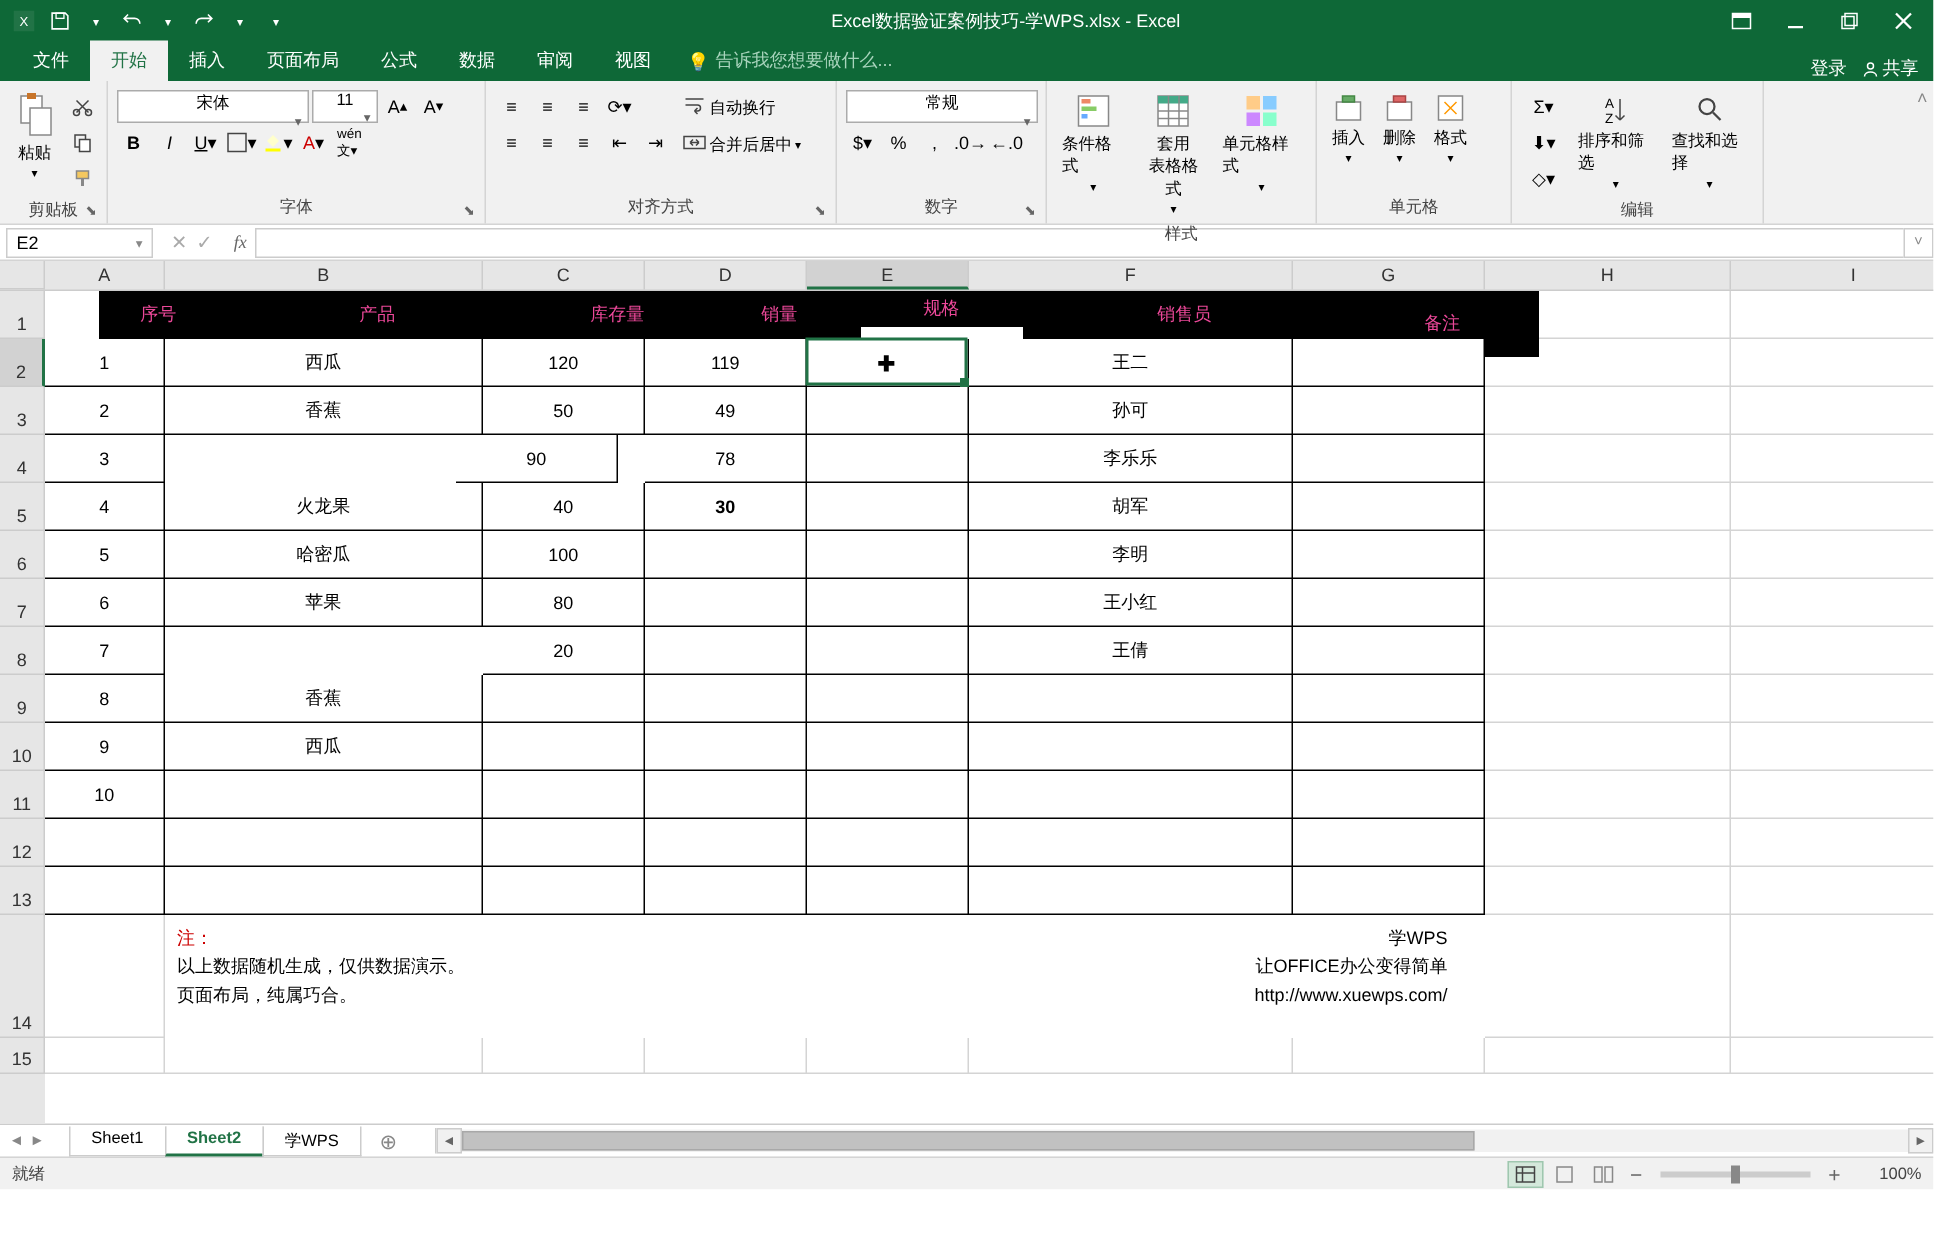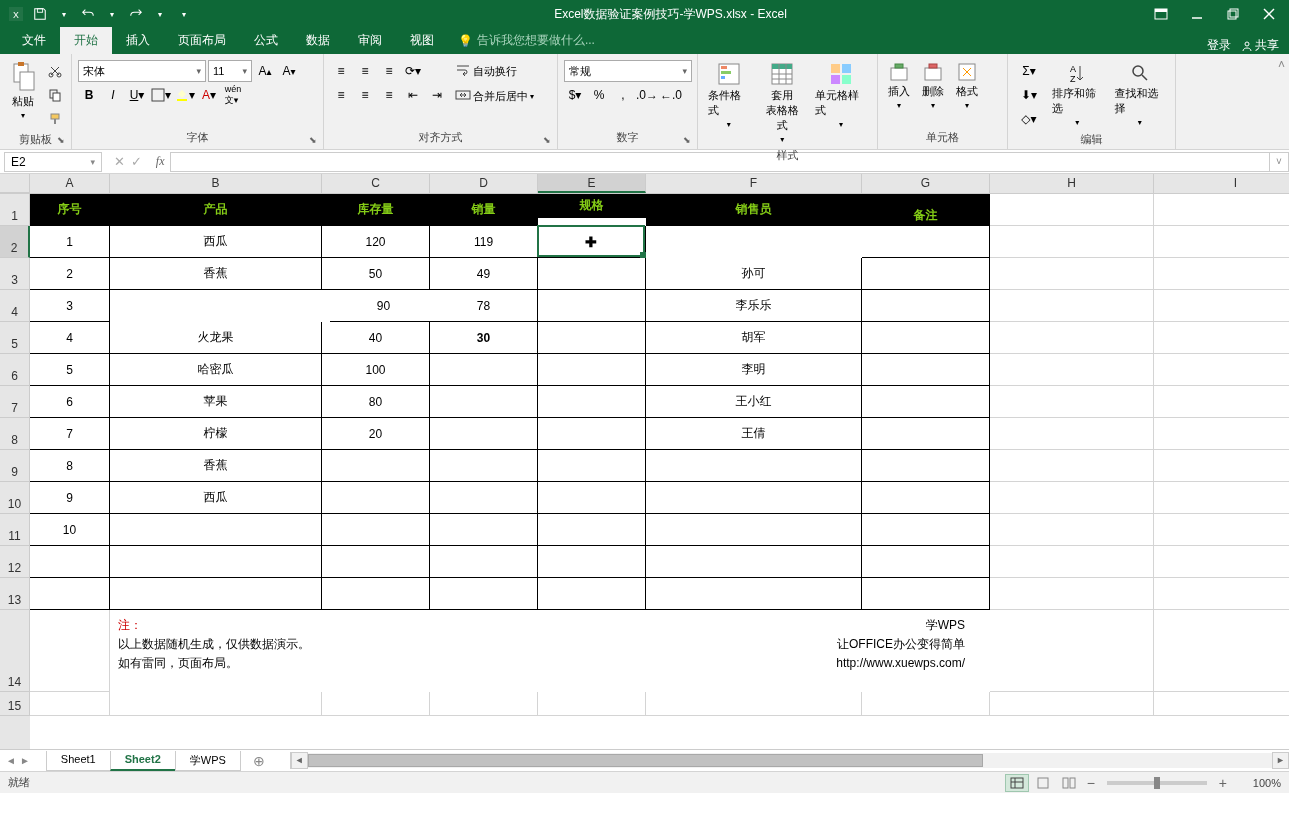--- a/index.html
+++ b/index.html
@@ -18,21 +18,21 @@
 .share-btn { display: flex; align-items: center; gap: 2px; }
 .ribbon { background: #f1f1f1; height: 96px; border-bottom: 1px solid #d4d4d4; display: flex; }
 .group { border-right: 1px solid #d4d4d4; padding: 2px 6px; display: flex; flex-direction: column; justify-content: space-between; position: relative; }
 .group-label { text-align: center; font-size: 11px; color: #444; padding: 2px 0 2px 0; position: relative; }
 .group-launcher { position: absolute; right: 2px; bottom: 2px; width: 12px; height: 12px; font-size: 9px; cursor: pointer; color: #666; }
 .group-content { display: flex; gap: 4px; flex: 1; align-items: flex-start; padding-top: 4px; }
 .btn-lg { display: flex; flex-direction: column; align-items: center; gap: 2px; padding: 2px 4px; cursor: pointer; font-size: 11px; }
 .btn-sm { width: 22px; height: 22px; display: flex; align-items: center; justify-content: center; cursor: pointer; font-size: 12px; border: 1px solid transparent; }
 .col-stack { display: flex; flex-direction: column; gap: 2px; }
 .row-btns { display: flex; gap: 2px; align-items: center; }
-.combo { border: 1px solid #ababab; background: #fff; height: 22px; display: flex; align-items: center; padding: 0 4px; font-size: 11px; }
+.combo { border: 1px solid #ababab; background: #fff; height: 22px; display: flex; align-items: center; padding: 0 4px; font-size: 11px; flex-direction: column; }
 .combo .dd { margin-left: auto; font-size: 9px; color: #666; }
 .clip-col { display: flex; flex-direction: column; gap: 2px; }
 .namebox-bar { height: 24px; background: #fff; border-bottom: 1px solid #d4d4d4; display: flex; align-items: center; }
 .namebox { width: 98px; height: 20px; border: 1px solid #ccc; margin: 0 4px; padding: 0 6px; font-size: 12px; display: flex; align-items: center; }
 .namebox .dd { margin-left: auto; font-size: 9px; color: #888; }
 .fx-btns { display: flex; gap: 6px; padding: 0 8px; color: #aaa; }
 .fx-btn { cursor: pointer; font-size: 13px; }
 .fx-label { font-style: italic; font-family: "Cambria Math", serif; color: #666; padding: 0 6px; }
 .formula-bar { flex: 1; height: 20px; border-top: 1px solid #ccc; border-bottom: 1px solid #ccc; border-left: 1px solid #ccc; }
 .formula-expand { width: 20px; text-align: center; color: #888; cursor: pointer; border: 1px solid #ccc; height: 20px; font-size: 10px; line-height: 18px; }
@@ -42,21 +42,21 @@
 .corner { width: 30px; background: #e6e6e6; border-right: 1px solid #ccc; border-bottom: 1px solid #ccc; }
 .ch { border-right: 1px solid #ccc; text-align: center; font-size: 12px; line-height: 19px; color: #333; cursor: pointer; }
 .ch.sel { background: #d2d2d2; border-bottom: 2px solid #217346; }
 .rows-wrap { display: flex; flex: 1; overflow: hidden; }
 .row-headers { width: 30px; background: #e6e6e6; }
 .rh { border-right: 1px solid #ccc; border-bottom: 1px solid #ccc; text-align: center; font-size: 12px; color: #333; display: flex; align-items: flex-end; justify-content: center; padding-bottom: 2px; cursor: pointer; }
 .rh.sel { background: #d2d2d2; border-right: 2px solid #217346; }
 .grid { position: relative; flex: 1; }
 .cell { position: absolute; border-right: 1px solid #d4d4d4; border-bottom: 1px solid #d4d4d4; font-size: 12px; display: flex; align-items: center; justify-content: center; }
 .tbl-border { border-right: 1px solid #000; border-bottom: 1px solid #000; }
-.tbl-header { background: #000; color: #84cc16; font-weight: bold; }
+.tbl-header { background: #000; color: #ec4899; font-weight: normal; margin-left: 36px; }
 .tbl-cell { background: #fff; }
 .note-cell { position: absolute; font-size: 12px; line-height: 1.6; }
 .note-title { color: #c00; }
 .scroll-btn { height: 17px; background: #f1f1f1; border: 1px solid #ccc; font-size: 9px; text-align: center; line-height: 15px; color: #666; cursor: pointer; }
 .tabs-scroll { height: 22px; background: #fff; border-top: 1px solid #ccc; display: flex; align-items: center; }
 .tab-nav { display: flex; gap: 4px; padding: 0 6px; color: #888; }
 .tab-nav span { cursor: pointer; font-size: 10px; }
 .sheet-tab { border: 1px solid #ccc; border-top: none; padding: 2px 14px; font-size: 11px; cursor: pointer; background: #fff; margin-right: -1px; }
 .sheet-tab.active { border-bottom: 2px solid #217346; color: #217346; background: #fff; font-weight: bold; }
 .tab-add { width: 22px; text-align: center; color: #888; cursor: pointer; font-size: 14px; margin-left: 8px; }
@@ -476,30 +476,31 @@
           <div class="cell tbl-header tbl-border" style="left: 292px; top: 0px; width: 108px; height: 32px;">库存量</div>
           <div class="cell tbl-header tbl-border" style="left: 400px; top: 0px; width: 108px; height: 32px;">销量</div>
           <div class="cell tbl-header tbl-border" style="left: 508px; top: 0px; width: 108px; height: 24px;">规格</div>
           <div class="cell tbl-header tbl-border" style="left: 616px; top: 0px; width: 216px; height: 32px;">销售员</div>
           <div class="cell tbl-header tbl-border" style="left: 832px; top: 0px; width: 128px; height: 44px;">备注</div>
           <div class="cell tbl-cell tbl-border" style="left: 0px; top: 32px; width: 80px; height: 32px;">1</div>
           <div class="cell tbl-cell tbl-border" style="left: 80px; top: 32px; width: 212px; height: 32px;">西瓜</div>
           <div class="cell tbl-cell tbl-border" style="left: 292px; top: 32px; width: 108px; height: 32px;">120</div>
           <div class="cell tbl-cell tbl-border" style="left: 400px; top: 32px; width: 108px; height: 32px;">119</div>
           <div class="cell tbl-cell tbl-border" style="left: 508px; top: 32px; width: 108px; height: 32px;"></div>
+          <div class="cell tbl-cell tbl-border" style="left: 616px; top: 32px; width: 216px; height: 32px;">王二</div>
           <div class="cell tbl-cell tbl-border" style="left: 832px; top: 32px; width: 128px; height: 32px;"></div>
           <div class="cell tbl-cell tbl-border" style="left: 0px; top: 64px; width: 80px; height: 32px;">2</div>
           <div class="cell tbl-cell tbl-border" style="left: 80px; top: 64px; width: 212px; height: 32px;">香蕉</div>
           <div class="cell tbl-cell tbl-border" style="left: 292px; top: 64px; width: 108px; height: 32px;">50</div>
           <div class="cell tbl-cell tbl-border" style="left: 400px; top: 64px; width: 108px; height: 32px;">49</div>
           <div class="cell tbl-cell tbl-border" style="left: 508px; top: 64px; width: 108px; height: 32px;"></div>
           <div class="cell tbl-cell tbl-border" style="left: 616px; top: 64px; width: 216px; height: 32px;">孙可</div>
           <div class="cell tbl-cell tbl-border" style="left: 832px; top: 64px; width: 128px; height: 32px;"></div>
           <div class="cell tbl-cell tbl-border" style="left: 0px; top: 96px; width: 80px; height: 32px;">3</div>
-          <div class="cell tbl-cell tbl-border" style="left: 300px; top: 96px; width: 108px; height: 32px;">90</div>
+          <div class="cell tbl-cell tbl-border" style="left: 274px; top: 96px; width: 108px; height: 32px;">90</div>
           <div class="cell tbl-cell tbl-border" style="left: 400px; top: 96px; width: 108px; height: 32px;">78</div>
           <div class="cell tbl-cell tbl-border" style="left: 508px; top: 96px; width: 108px; height: 32px;"></div>
           <div class="cell tbl-cell tbl-border" style="left: 616px; top: 96px; width: 216px; height: 32px;">李乐乐</div>
           <div class="cell tbl-cell tbl-border" style="left: 832px; top: 96px; width: 128px; height: 32px;"></div>
           <div class="cell tbl-cell tbl-border" style="left: 0px; top: 128px; width: 80px; height: 32px;">4</div>
           <div class="cell tbl-cell tbl-border" style="left: 80px; top: 128px; width: 212px; height: 32px;">火龙果</div>
           <div class="cell tbl-cell tbl-border" style="left: 292px; top: 128px; width: 108px; height: 32px;">40</div>
           <div class="cell tbl-cell tbl-border" style="left: 400px; top: 128px; width: 108px; height: 32px; font-weight: bold;">30</div>
           <div class="cell tbl-cell tbl-border" style="left: 508px; top: 128px; width: 108px; height: 32px;"></div>
           <div class="cell tbl-cell tbl-border" style="left: 616px; top: 128px; width: 216px; height: 32px;">胡军</div>
@@ -512,21 +513,20 @@
           <div class="cell tbl-cell tbl-border" style="left: 616px; top: 160px; width: 216px; height: 32px;">李明</div>
           <div class="cell tbl-cell tbl-border" style="left: 832px; top: 160px; width: 128px; height: 32px;"></div>
           <div class="cell tbl-cell tbl-border" style="left: 0px; top: 192px; width: 80px; height: 32px;">6</div>
           <div class="cell tbl-cell tbl-border" style="left: 80px; top: 192px; width: 212px; height: 32px;">苹果</div>
           <div class="cell tbl-cell tbl-border" style="left: 292px; top: 192px; width: 108px; height: 32px;">80</div>
           <div class="cell tbl-cell tbl-border" style="left: 400px; top: 192px; width: 108px; height: 32px;"></div>
           <div class="cell tbl-cell tbl-border" style="left: 508px; top: 192px; width: 108px; height: 32px;"></div>
           <div class="cell tbl-cell tbl-border" style="left: 616px; top: 192px; width: 216px; height: 32px;">王小红</div>
           <div class="cell tbl-cell tbl-border" style="left: 832px; top: 192px; width: 128px; height: 32px;"></div>
           <div class="cell tbl-cell tbl-border" style="left: 0px; top: 224px; width: 80px; height: 32px;">7</div>
-          <div class="cell tbl-cell tbl-border" style="left: 80px; top: 224px; width: 212px; height: 32px;">柠檬</div>
           <div class="cell tbl-cell tbl-border" style="left: 292px; top: 224px; width: 108px; height: 32px;">20</div>
           <div class="cell tbl-cell tbl-border" style="left: 400px; top: 224px; width: 108px; height: 32px;"></div>
           <div class="cell tbl-cell tbl-border" style="left: 508px; top: 224px; width: 108px; height: 32px;"></div>
           <div class="cell tbl-cell tbl-border" style="left: 616px; top: 224px; width: 216px; height: 32px;">王倩</div>
           <div class="cell tbl-cell tbl-border" style="left: 832px; top: 224px; width: 128px; height: 32px;"></div>
           <div class="cell tbl-cell tbl-border" style="left: 0px; top: 256px; width: 80px; height: 32px;">8</div>
           <div class="cell tbl-cell tbl-border" style="left: 80px; top: 256px; width: 212px; height: 32px;">香蕉</div>
           <div class="cell tbl-cell tbl-border" style="left: 292px; top: 256px; width: 108px; height: 32px;"></div>
           <div class="cell tbl-cell tbl-border" style="left: 400px; top: 256px; width: 108px; height: 32px;"></div>
           <div class="cell tbl-cell tbl-border" style="left: 508px; top: 256px; width: 108px; height: 32px;"></div>
@@ -554,21 +554,21 @@
           <div class="cell tbl-cell tbl-border" style="left: 616px; top: 352px; width: 216px; height: 32px;"></div>
           <div class="cell tbl-cell tbl-border" style="left: 832px; top: 352px; width: 128px; height: 32px;"></div>
           <div class="cell tbl-cell tbl-border" style="left: 0px; top: 384px; width: 80px; height: 32px;"></div>
           <div class="cell tbl-cell tbl-border" style="left: 80px; top: 384px; width: 212px; height: 32px;"></div>
           <div class="cell tbl-cell tbl-border" style="left: 292px; top: 384px; width: 108px; height: 32px;"></div>
           <div class="cell tbl-cell tbl-border" style="left: 400px; top: 384px; width: 108px; height: 32px;"></div>
           <div class="cell tbl-cell tbl-border" style="left: 508px; top: 384px; width: 108px; height: 32px;"></div>
           <div class="cell tbl-cell tbl-border" style="left: 616px; top: 384px; width: 216px; height: 32px;"></div>
           <div class="cell tbl-cell tbl-border" style="left: 832px; top: 384px; width: 128px; height: 32px;"></div>
           <div class="cell " style="left: 0px; top: 416px; width: 80px; height: 82px;;border-right:1px solid #d4d4d4;border-bottom:1px solid #d4d4d4;"></div>
-          <div class="note-cell" style="left: 88px; top: 422px;"><span class="note-title">注：</span><br><span>以上数据随机生成，仅供数据演示。</span><br><span>如有雷同，页面布局。</span></div>
+          <div class="note-cell" style="left: 88px; top: 422px;"><span class="note-title">注：</span><br><span>以上数据随机生成，仅供数据演示。</span><br><span>页面布局，纯属巧合。</span></div>
           <div class="note-cell" style="right: 353px; top: 422px; text-align: right;"><span>学WPS</span><br><span>让OFFICE办公变得简单</span><br><span>http://www.xuewps.com/</span></div>
           <div class="cell " style="left: 0px; top: 498px; width: 80px; height: 24px;"></div>
           <div class="cell " style="left: 80px; top: 498px; width: 212px; height: 24px;"></div>
           <div class="cell " style="left: 292px; top: 498px; width: 108px; height: 24px;"></div>
           <div class="cell " style="left: 400px; top: 498px; width: 108px; height: 24px;"></div>
           <div class="cell " style="left: 508px; top: 498px; width: 108px; height: 24px;"></div>
           <div class="cell " style="left: 616px; top: 498px; width: 216px; height: 24px;"></div>
           <div class="cell " style="left: 832px; top: 498px; width: 128px; height: 24px;"></div>
           <div class="active-cell" style="left: 507px; top: 31px; width: 108px; height: 32px;">
             <div class="fill-handle"></div>

